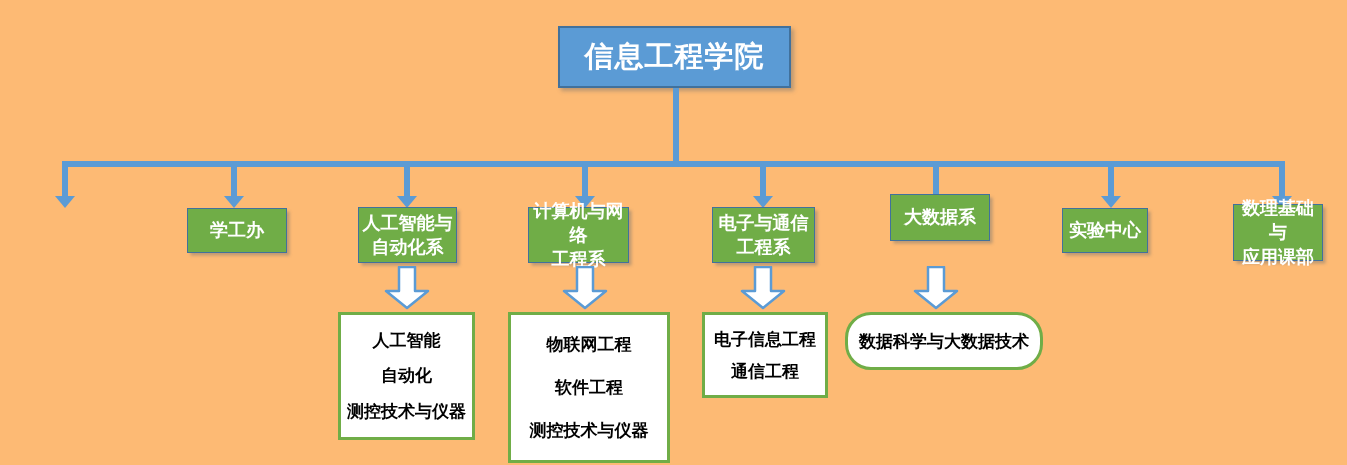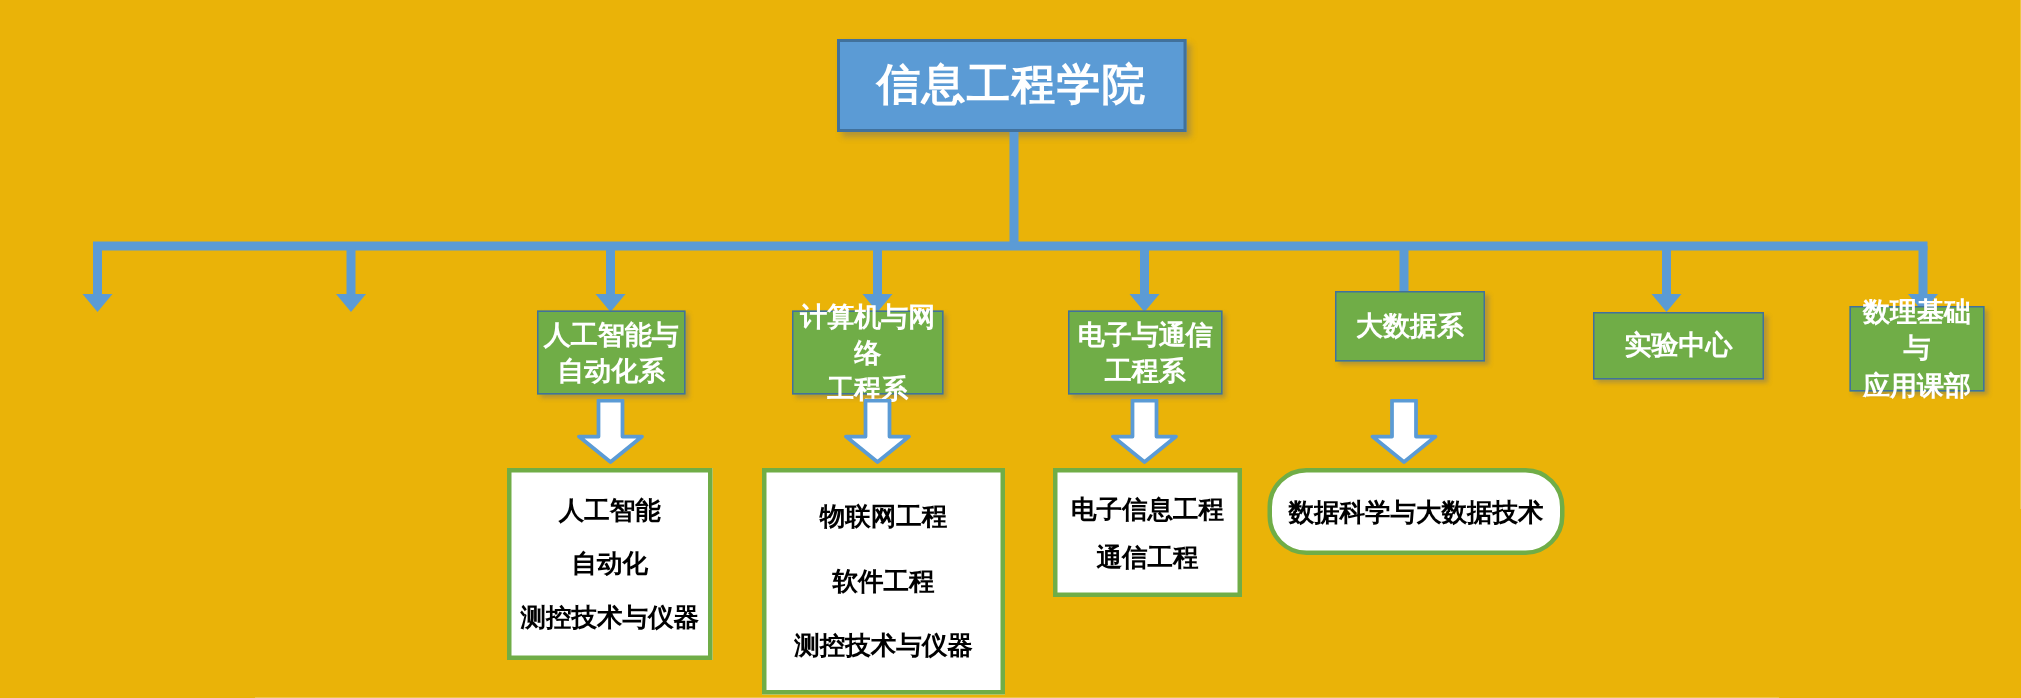--- a/index.html
+++ b/index.html
@@ -6,21 +6,21 @@
     --blue:#5b9bd5;
     --blue-border:#41719c;
     --green:#70ad47;
     --ink:#000000;
   }
   *{margin:0;padding:0;box-sizing:border-box;}
   body{background:#ffffff;font-family:"Liberation Sans","DejaVu Sans",sans-serif;}
   .stage{
     position:relative;
     width:1347px;height:465px;
-    background:#eab308;
+    background:#fdba74;
     overflow:hidden;
   }
   .box{
     position:absolute;
     display:flex;align-items:center;justify-content:center;
     text-align:center;font-weight:bold;
   }
   .box .lbl{white-space:pre-line;}
   
   .root{
@@ -36,21 +36,21 @@
     border:1.5px solid var(--blue-border);
     color:#ffffff;font-size:18px;line-height:1.35;
     box-shadow:2.5px 2.5px 3px rgba(110,110,110,.45);
   }
   .dept-0{left:15px;  top:208px;width:101px;height:45px;}
   .dept-1{left:187px; top:208px;width:100px;height:45px;}
   .dept-2{left:358px; top:207px;width:99px; height:56px;}
   .dept-3{left:528px; top:207px;width:101px;height:56px;}
   .dept-4{left:712px; top:207px;width:103px;height:56px;}
   .dept-5{left:890px; top:194px;width:100px;height:47px;}
-  .dept-6{left:1062px;top:208px;width:114px; height:45px;}
+  .dept-6{left:1062px;top:208px;width:86px; height:45px;}
   .dept-7{left:1233px;top:204px;width:90px;height:57px;}
   
   .sub{
     position:absolute;
     background:#ffffff;
     border:3px solid var(--green);
     color:var(--ink);font-weight:bold;font-size:17px;
     display:flex;flex-direction:column;justify-content:space-around;
     align-items:center;text-align:center;
     padding:8px 4px;
@@ -107,20 +107,23 @@
   <div class="head h-3"></div>
   <div class="stem s-4"></div>
   <div class="head h-4"></div>
   <div class="stem s-5"></div>
   <div class="head h-5"></div>
   <div class="stem s-6"></div>
   <div class="head h-6"></div>
   <div class="stem s-7"></div>
   <div class="head h-7"></div>
 
+  <div class="box dept dept-1">
+    <span class="lbl">学工办</span>
+  </div>
   <div class="box dept dept-2">
     <span class="lbl">人工智能与
 自动化系</span>
   </div>
   <div class="box dept dept-3">
     <span class="lbl">计算机与网络
 工程系</span>
   </div>
   <div class="box dept dept-4">
     <span class="lbl">电子与通信

